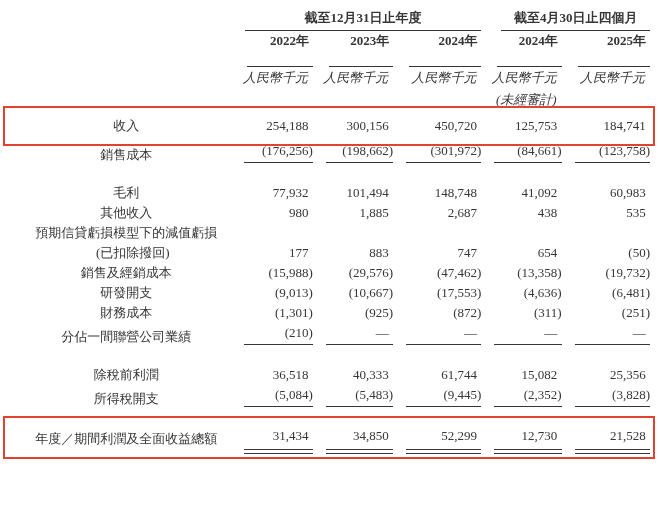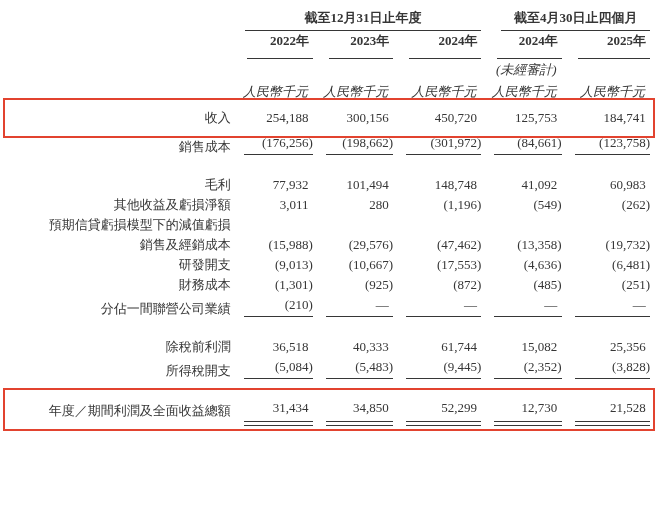--- a/index.html
+++ b/index.html
@@ -37,32 +37,32 @@
     text-align: center;
     border-bottom: 1.4px solid #363636;
     padding-bottom: 2px;
     margin-left: 14px;
   }
   .grp2 .grp-line { margin-left: 20px; }
   .yr-line {
     font-weight: bold;
     text-align: right;
     border-bottom: 1.4px solid #363636;
-    padding-bottom: 7px;
+    padding-bottom: 15px;
     margin-left: 16px;
     padding-right: 4px;
   }
   thead td.unit {
     font-style: italic;
     text-align: right;
     padding-right: 5px;
     line-height: 22px;
   }
   
-  td.lbl { text-align: right; padding-left: 14px; }
+  td.lbl { text-align: center; padding-left: 14px; }
   td.lbl.indent { padding-left: 27px; }
   td.num { text-align: right; }
   .ph { visibility: hidden; }
   td.ul {
     background: linear-gradient(#363636,#363636) right 0 bottom 2px / calc(100% - 13px) 1px no-repeat;
     padding-bottom: 4px;
   }
   td.dul {
     background:
       linear-gradient(#363636,#363636) right 0 bottom 0 / calc(100% - 13px) 1.4px no-repeat,
@@ -112,33 +112,33 @@
           </th>
         <th>
             <div class="yr-line">2024年</div>
           </th>
         <th>
             <div class="yr-line">2025年</div>
           </th>
       </tr>
       <tr>
         <td></td>
+        <td class="unit">人民幣千元</td>
+        <td class="unit">人民幣千元</td>
+        <td class="unit">人民幣千元</td>
+        <td class="unit">人民幣千元</td>
+        <td class="unit">人民幣千元</td>
+      </tr>
+      <tr>
+        <td></td>
         <td></td>
         <td></td>
         <td></td>
         <td class="unit">(未經審計)</td>
         <td></td>
-      </tr>
-      <tr>
-        <td></td>
-        <td class="unit">人民幣千元</td>
-        <td class="unit">人民幣千元</td>
-        <td class="unit">人民幣千元</td>
-        <td class="unit">人民幣千元</td>
-        <td class="unit">人民幣千元</td>
       </tr>
     </thead>
     <tbody>
         <tr class="boxed">
           <td class="lbl">收入</td>
           <td class="num"><span>254,188</span><span class="ph">)</span></td>
           <td class="num"><span>300,156</span><span class="ph">)</span></td>
           <td class="num"><span>450,720</span><span class="ph">)</span></td>
           <td class="num"><span>125,753</span><span class="ph">)</span></td>
           <td class="num"><span>184,741</span><span class="ph">)</span></td>
@@ -156,34 +156,42 @@
         </tr>
         <tr>
           <td class="lbl">毛利</td>
           <td class="num"><span>77,932</span><span class="ph">)</span></td>
           <td class="num"><span>101,494</span><span class="ph">)</span></td>
           <td class="num"><span>148,748</span><span class="ph">)</span></td>
           <td class="num"><span>41,092</span><span class="ph">)</span></td>
           <td class="num"><span>60,983</span><span class="ph">)</span></td>
         </tr>
         <tr>
-          <td class="lbl">其他收益及虧損淨額</td>
-          <td class="num"><span>3,011</span><span class="ph">)</span></td>
-          <td class="num"><span>280</span><span class="ph">)</span></td>
-          <td class="num"><span>(1,196)</span></td>
-          <td class="num"><span>(549)</span></td>
-          <td class="num"><span>(262)</span></td>
+          <td class="lbl">其他收入</td>
+          <td class="num"><span>980</span><span class="ph">)</span></td>
+          <td class="num"><span>1,885</span><span class="ph">)</span></td>
+          <td class="num"><span>2,687</span><span class="ph">)</span></td>
+          <td class="num"><span>438</span><span class="ph">)</span></td>
+          <td class="num"><span>535</span><span class="ph">)</span></td>
         </tr>
         <tr>
           <td class="lbl">預期信貸虧損模型下的減值虧損</td>
           <td class="num"></td>
           <td class="num"></td>
           <td class="num"></td>
           <td class="num"></td>
           <td class="num"></td>
+        </tr>
+        <tr>
+          <td class="lbl indent">(已扣除撥回)</td>
+          <td class="num"><span>177</span><span class="ph">)</span></td>
+          <td class="num"><span>883</span><span class="ph">)</span></td>
+          <td class="num"><span>747</span><span class="ph">)</span></td>
+          <td class="num"><span>654</span><span class="ph">)</span></td>
+          <td class="num"><span>(50)</span></td>
         </tr>
         <tr>
           <td class="lbl">銷售及經銷成本</td>
           <td class="num"><span>(15,988)</span></td>
           <td class="num"><span>(29,576)</span></td>
           <td class="num"><span>(47,462)</span></td>
           <td class="num"><span>(13,358)</span></td>
           <td class="num"><span>(19,732)</span></td>
         </tr>
         <tr>
@@ -192,21 +200,21 @@
           <td class="num"><span>(10,667)</span></td>
           <td class="num"><span>(17,553)</span></td>
           <td class="num"><span>(4,636)</span></td>
           <td class="num"><span>(6,481)</span></td>
         </tr>
         <tr>
           <td class="lbl">財務成本</td>
           <td class="num"><span>(1,301)</span></td>
           <td class="num"><span>(925)</span></td>
           <td class="num"><span>(872)</span></td>
-          <td class="num"><span>(485)</span></td>
+          <td class="num"><span>(311)</span></td>
           <td class="num"><span>(251)</span></td>
         </tr>
         <tr>
           <td class="lbl">分佔一間聯營公司業績</td>
           <td class="num ul"><span>(210)</span></td>
           <td class="num ul"><span>—</span><span class="ph">)</span></td>
           <td class="num ul"><span>—</span><span class="ph">)</span></td>
           <td class="num ul"><span>—</span><span class="ph">)</span></td>
           <td class="num ul"><span>—</span><span class="ph">)</span></td>
         </tr>

